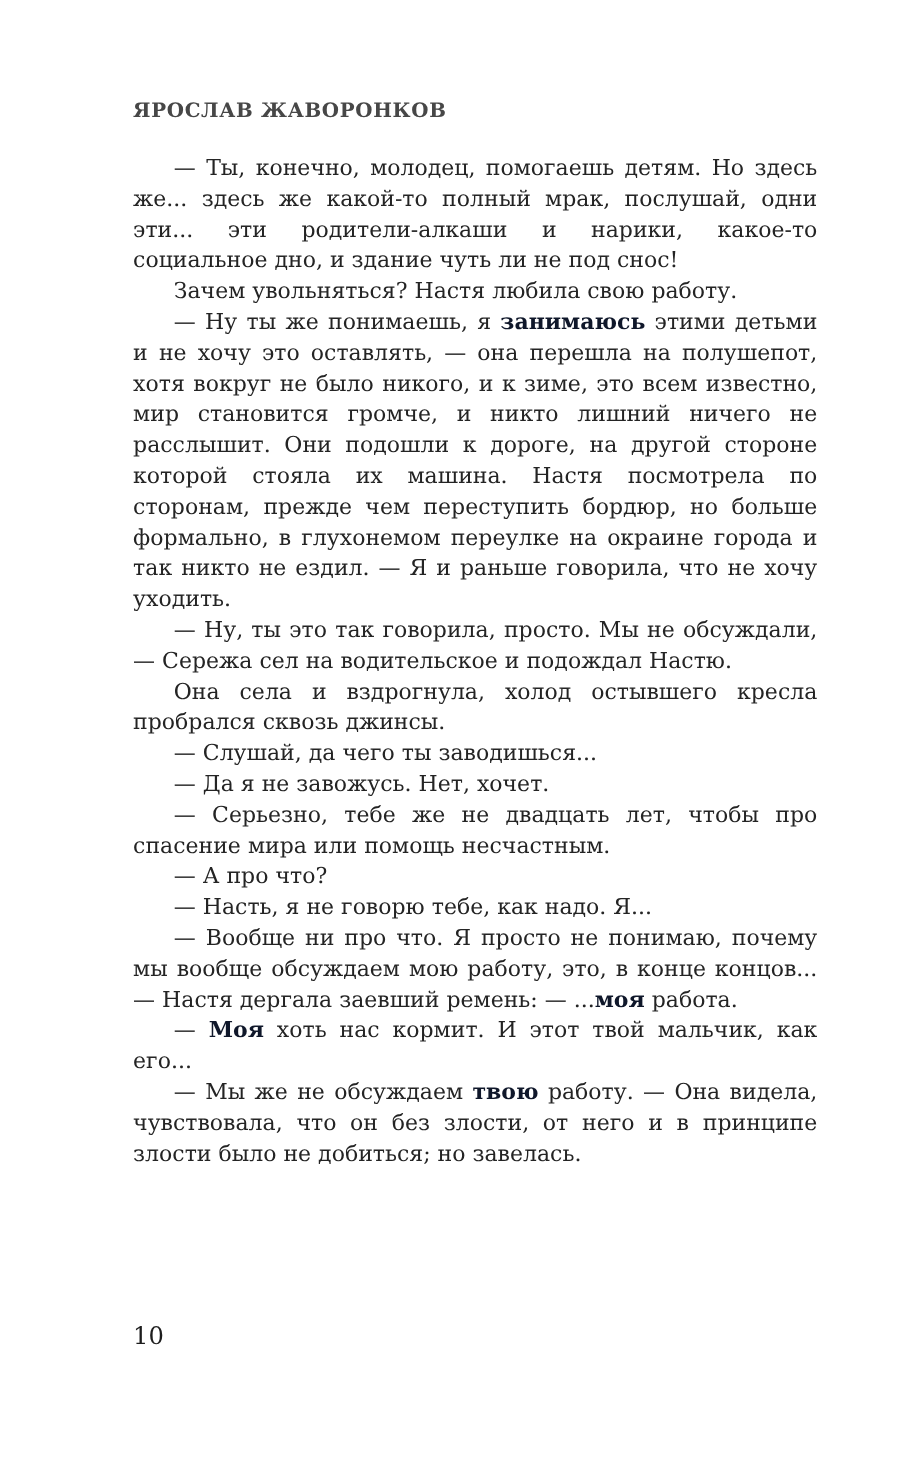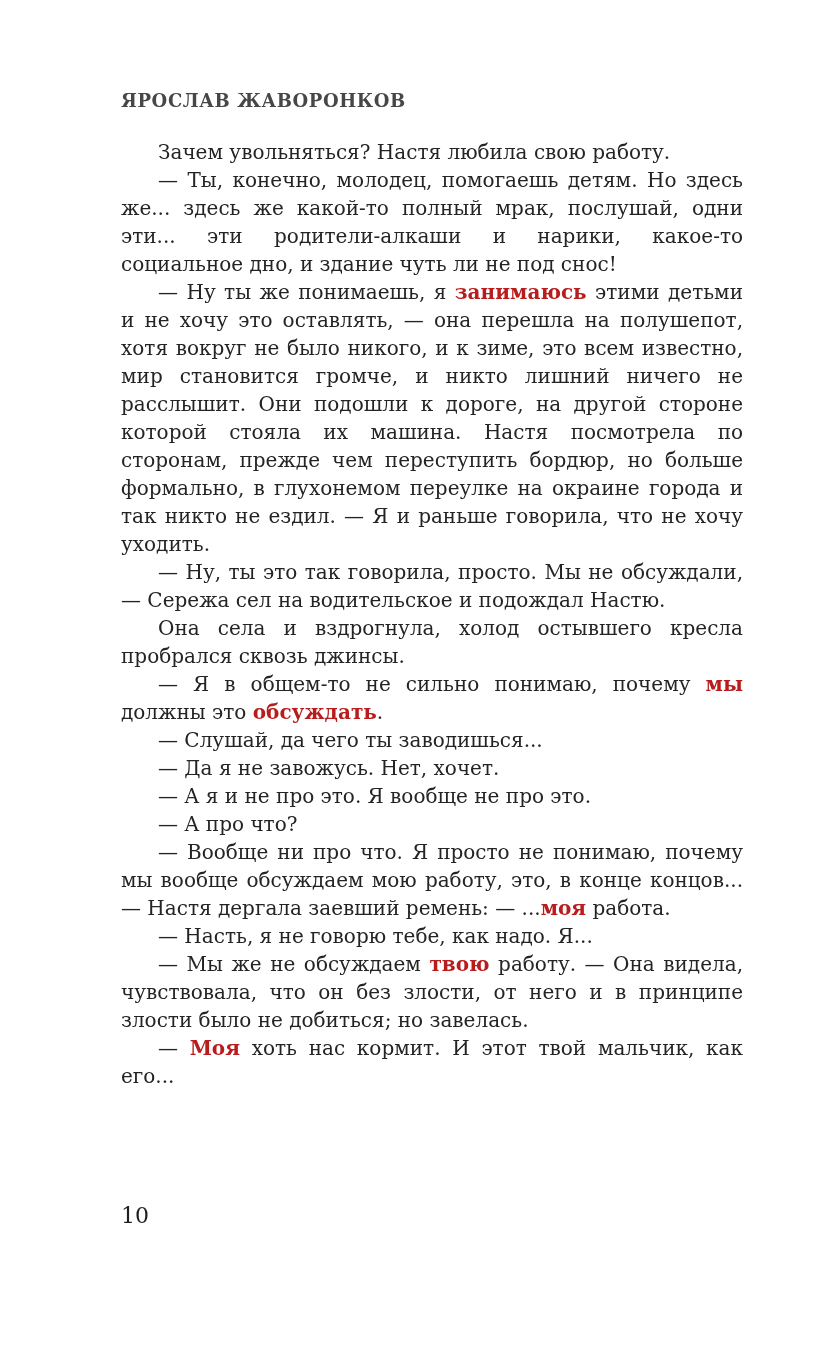--- a/index.html
+++ b/index.html
@@ -42,48 +42,47 @@
   }
   .text-block p {
     margin: 0;
     padding: 0;
   }
   .text-block p.indent {
     text-indent: 37px;
   }
   .text-block strong {
     font-weight: 700;
-    color: #b91c1c;
+    color: #0f172a;
   }
   .page-number {
     position: absolute;
     left: 121px;
     top: 1203px;
     font-size: 22px;
     font-weight: 400;
     color: #1d1d1d;
   }
 </style>
 </head>
 <body>
 
 <div class="page">
   <div class="running-head">ЯРОСЛАВ ЖАВОРОНКОВ</div>
 
   <div class="text-block">
+      <p class="indent"><span>— Ты, конечно, молодец, помогаешь детям. Но здесь же... здесь же какой-то полный мрак, послушай, одни эти... эти родители-алкаши и нарики, какое-то социальное дно, и здание чуть ли не под снос!</span></p>
       <p class="indent"><span>Зачем увольняться? Настя любила свою работу.</span></p>
-      <p class="indent"><span>— Ты, конечно, молодец, помогаешь детям. Но здесь же... здесь же какой-то полный мрак, послушай, одни эти... эти родители-алкаши и нарики, какое-то социальное дно, и здание чуть ли не под снос!</span></p>
       <p class="indent"><span>— Ну ты же понимаешь, я </span><strong>занимаюсь</strong><span> этими детьми и не хочу это оставлять, — она перешла на полушепот, хотя вокруг не было никого, и к зиме, это всем известно, мир становится громче, и никто лишний ничего не расслышит. Они подошли к дороге, на другой стороне которой стояла их машина. Настя посмотрела по сторонам, прежде чем переступить бордюр, но больше формально, в глухонемом переулке на окраине города и так никто не ездил. — Я и раньше говорила, что не хочу уходить.</span></p>
       <p class="indent"><span>— Ну, ты это так говорила, просто. Мы не обсуждали, — Сережа сел на водительское и подождал Настю.</span></p>
       <p class="indent"><span>Она села и вздрогнула, холод остывшего кресла пробрался сквозь джинсы.</span></p>
-      <p class="indent"><span>— Я в общем-то не сильно понимаю, почему </span><strong>мы</strong><span> должны это </span><strong>обсуждать</strong><span>.</span></p>
       <p class="indent"><span>— Слушай, да чего ты заводишься...</span></p>
       <p class="indent"><span>— Да я не завожусь. Нет, хочет.</span></p>
-      <p class="indent"><span>— А я и не про это. Я вообще не про это.</span></p>
+      <p class="indent"><span>— Серьезно, тебе же не двадцать лет, чтобы про спасение мира или помощь несчастным.</span></p>
       <p class="indent"><span>— А про что?</span></p>
+      <p class="indent"><span>— Насть, я не говорю тебе, как надо. Я...</span></p>
       <p class="indent"><span>— Вообще ни про что. Я просто не понимаю, почему мы вообще обсуждаем мою работу, это, в конце концов... — Настя дергала заевший ремень: — ...</span><strong>моя</strong><span> работа.</span></p>
-      <p class="indent"><span>— Насть, я не говорю тебе, как надо. Я...</span></p>
+      <p class="indent"><span>— </span><strong>Моя</strong><span> хоть нас кормит. И этот твой мальчик, как его...</span></p>
       <p class="indent"><span>— Мы же не обсуждаем </span><strong>твою</strong><span> работу. — Она видела, чувствовала, что он без злости, от него и в принципе злости было не добиться; но завелась.</span></p>
-      <p class="indent"><span>— </span><strong>Моя</strong><span> хоть нас кормит. И этот твой мальчик, как его...</span></p>
     </div>
 
   <div class="page-number">10</div>
 </div>
 
 </body></html>

